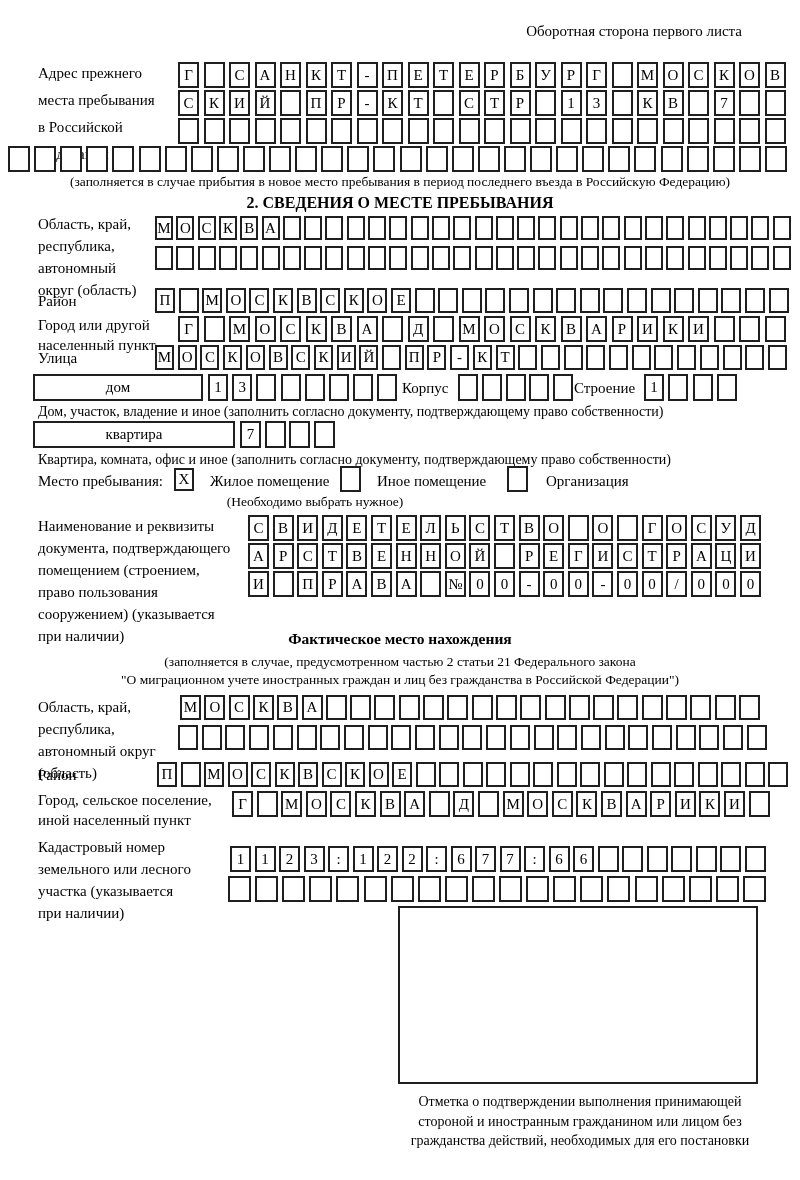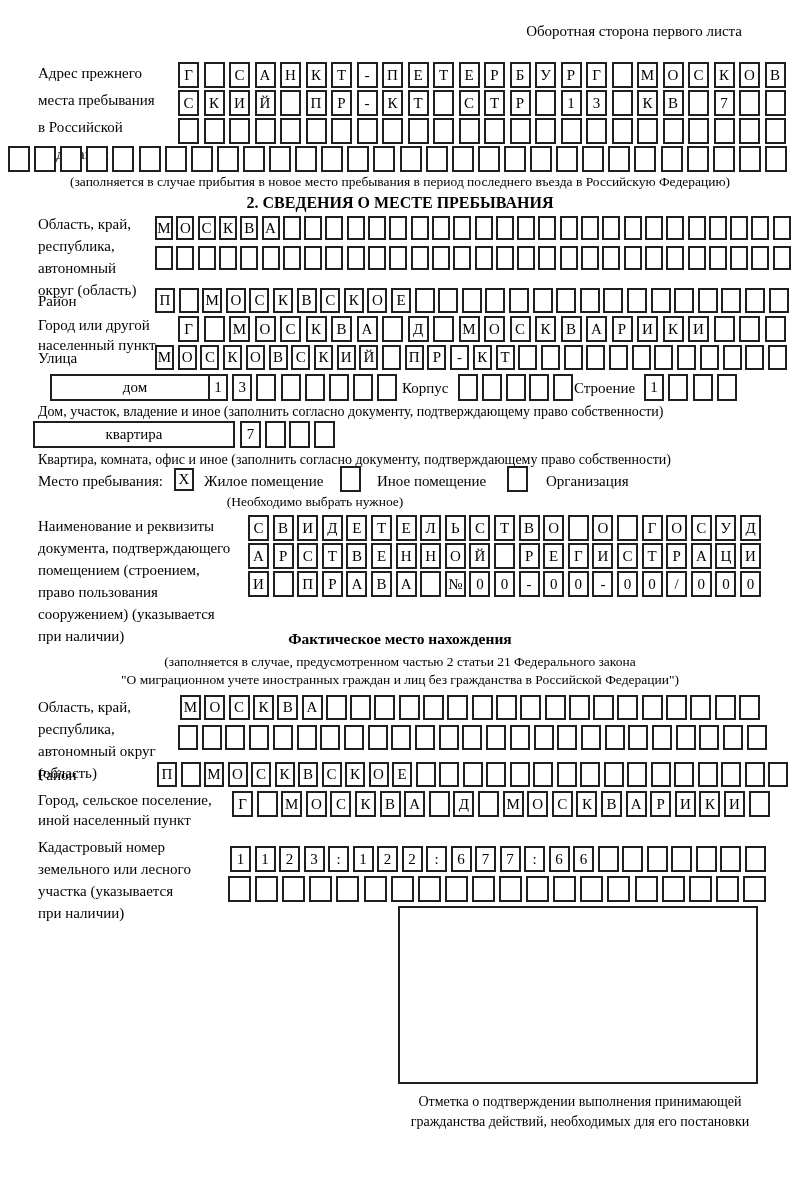--- a/index.html
+++ b/index.html
@@ -304,21 +304,21 @@
     <span class="cell" style="left: 454px; width: 19px; height: 25px;"></span>
     <span class="cell" style="left: 476.7px; width: 19px; height: 25px;"></span>
     <span class="cell" style="left: 499.4px; width: 19px; height: 25px;"></span>
     <span class="cell" style="left: 522.1px; width: 19px; height: 25px;"></span>
     <span class="cell" style="left: 544.8px; width: 19px; height: 25px;"></span>
     <span class="cell" style="left: 567.5px; width: 19px; height: 25px;"></span>
     <span class="cell" style="left: 590.2px; width: 19px; height: 25px;"></span>
     <span class="cell" style="left: 612.9px; width: 19px; height: 25px;"></span>
   </div>
 
-<div class="abs bigbox-label" style="left:50px;top:374px;width:170px;height:27px;">дом</div>
+<div class="abs bigbox-label" style="left:33px;top:374px;width:170px;height:27px;">дом</div>
 <div class="cellrow" style="left: 208px; top: 374px; height: 27px;">
     <span class="cell" style="left: 0px; width: 20px; height: 27px;">1</span>
     <span class="cell" style="left: 24.2px; width: 20px; height: 27px;">3</span>
     <span class="cell" style="left: 48.4px; width: 20px; height: 27px;"></span>
     <span class="cell" style="left: 72.6px; width: 20px; height: 27px;"></span>
     <span class="cell" style="left: 96.8px; width: 20px; height: 27px;"></span>
     <span class="cell" style="left: 121px; width: 20px; height: 27px;"></span>
     <span class="cell" style="left: 145.2px; width: 20px; height: 27px;"></span>
     <span class="cell" style="left: 169.4px; width: 20px; height: 27px;"></span>
   </div>
@@ -343,21 +343,21 @@
 <div class="cellrow" style="left: 240px; top: 421px; height: 27px;">
     <span class="cell" style="left: 0px; width: 21px; height: 27px;">7</span>
     <span class="cell" style="left: 24.5px; width: 21px; height: 27px;"></span>
     <span class="cell" style="left: 49px; width: 21px; height: 27px;"></span>
     <span class="cell" style="left: 73.5px; width: 21px; height: 27px;"></span>
   </div>
 <div class="abs" style="left:38px;top:452px;font-size:14px;">Квартира, комната, офис и иное (заполнить согласно документу, подтверждающему право собственности)</div>
 
 <div class="abs lbl" style="left:38px;top:470px;">Место пребывания:</div>
 <div class="abs chk" style="left:174px;top:468px;width:20px;height:23px;">X</div>
-<div class="abs lbl" style="left:204px;top:470px;">Жилое помещение</div>
+<div class="abs lbl" style="left:210px;top:470px;">Жилое помещение</div>
 <div class="abs chk" style="left:340px;top:466px;width:21px;height:26px;"></div>
 <div class="abs lbl" style="left:377px;top:470px;">Иное помещение</div>
 <div class="abs chk" style="left:507px;top:466px;width:21px;height:26px;"></div>
 <div class="abs lbl" style="left:546px;top:470px;">Организация</div>
 <div class="abs" style="left:150px;top:494px;width:330px;text-align:center;font-size:13.5px;">(Необходимо выбрать нужное)</div>
 
 <div class="abs lbl" style="left:38px;top:515px;">
     <div>Наименование и реквизиты</div>
     <div>документа, подтверждающего</div>
     <div>помещением (строением,</div>
@@ -608,14 +608,15 @@
     <span class="cell" style="left: 406.5px; width: 23px; height: 26px;"></span>
     <span class="cell" style="left: 433.6px; width: 23px; height: 26px;"></span>
     <span class="cell" style="left: 460.7px; width: 23px; height: 26px;"></span>
     <span class="cell" style="left: 487.8px; width: 23px; height: 26px;"></span>
     <span class="cell" style="left: 514.9px; width: 23px; height: 26px;"></span>
   </div>
 
 <div class="abs stamp" style="left:398px;top:906px;width:360px;height:178px;"></div>
 <div class="abs caption" style="left:385px;top:1092px;width:390px;">
     <div>Отметка о подтверждении выполнения принимающей</div>
+    <div>стороной и иностранным гражданином или лицом без</div>
     <div>гражданства действий, необходимых для его постановки</div>
   </div>
 
 </body></html>

